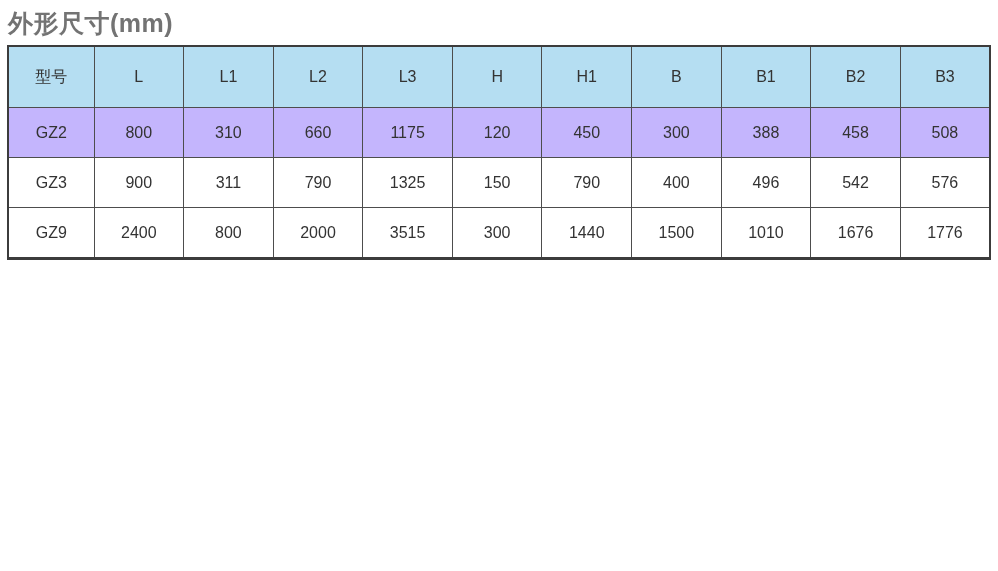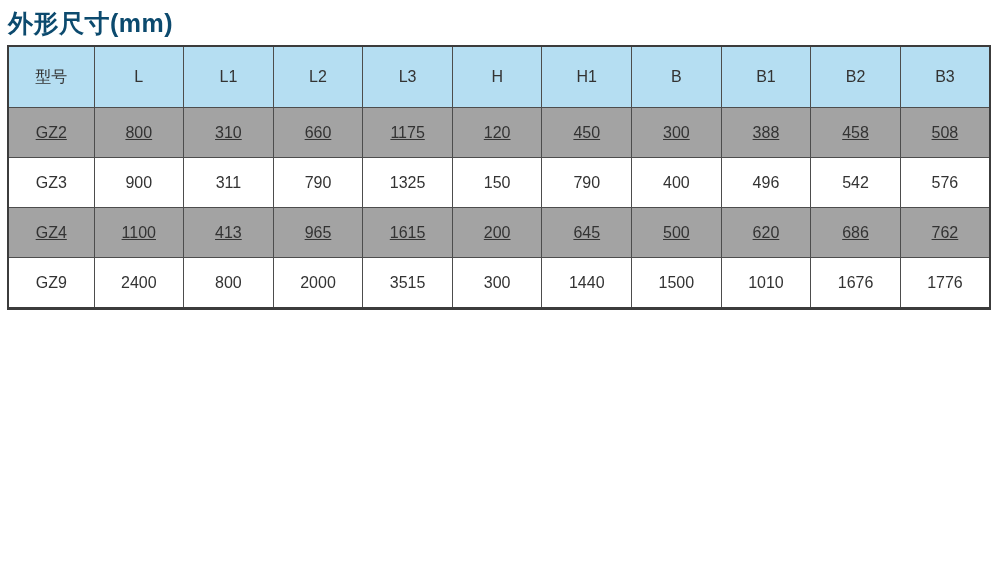--- a/index.html
+++ b/index.html
@@ -10,21 +10,21 @@
     height: 571px;
     font-family: "Liberation Sans", "DejaVu Sans", sans-serif;
     overflow: hidden;
   }
   .page {
     width: 998px;
     height: 571px;
     box-sizing: border-box;
   }
   .page-title {
-    color: #0c4a6e;
+    color: #737373;
     font-weight: bold;
     font-size: 25px;
     line-height: 1;
     padding: 11px 0 0 8px;
     letter-spacing: 0.5px;
   }
   table.spec-table {
     border-collapse: collapse;
     table-layout: fixed;
     width: 984px;
@@ -46,22 +46,21 @@
   .spec-table thead th {
     background: #b5def2;
     height: 60px;
     font-weight: normal;
   }
   .spec-table tbody td {
     height: 49px;
     background: #ffffff;
   }
   .spec-table tbody tr.stripe td {
-    background: #a3a3a3;
-    text-decoration: underline;
+    background: #c4b5fd;
   }
 </style>
 </head>
 <body>
 
 <div class="page">
 
   <div class="page-title">外形尺寸(mm)</div>
 
   <table class="spec-table">
@@ -113,33 +112,20 @@
         <td>311</td>
         <td>790</td>
         <td>1325</td>
         <td>150</td>
         <td>790</td>
         <td>400</td>
         <td>496</td>
         <td>542</td>
         <td>576</td>
       </tr>
-      <tr class="stripe">
-        <td>GZ4</td>
-        <td>1100</td>
-        <td>413</td>
-        <td>965</td>
-        <td>1615</td>
-        <td>200</td>
-        <td>645</td>
-        <td>500</td>
-        <td>620</td>
-        <td>686</td>
-        <td>762</td>
-      </tr>
       <tr>
         <td>GZ9</td>
         <td>2400</td>
         <td>800</td>
         <td>2000</td>
         <td>3515</td>
         <td>300</td>
         <td>1440</td>
         <td>1500</td>
         <td>1010</td>

